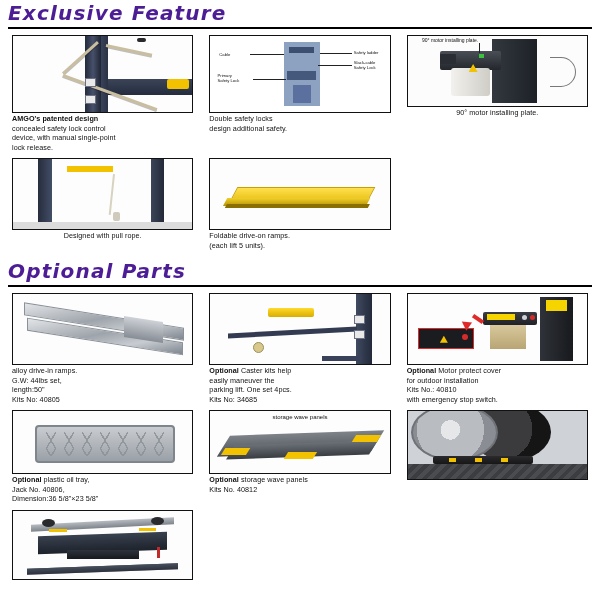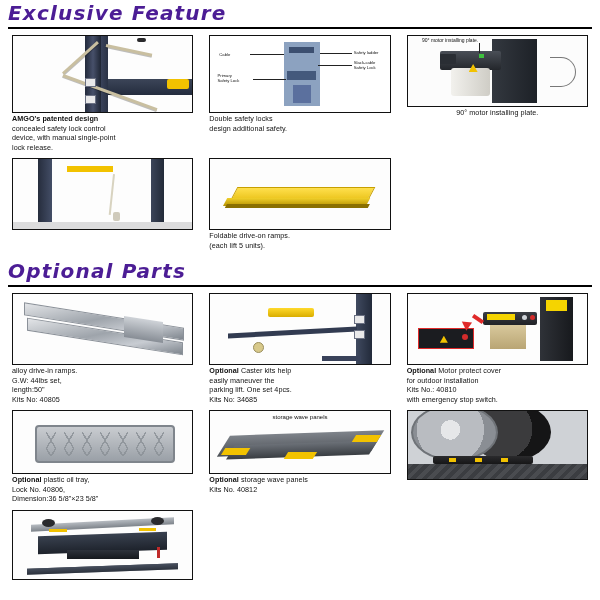--- a/index.html
+++ b/index.html
@@ -446,20 +446,23 @@
       <div class="photo" style="height:72px">
         <div class="sky"></div>
         <div class="p5-postL"></div>
         <div class="p5-postR"></div>
         <div class="p5-carriage"></div>
         <div style="position:absolute; left:30%; top:10%; width:26%; height:8%; background:#f2c200"></div>
         <div class="p5-rope"></div>
         <div class="p5-handle"></div>
         <div style="position:absolute; left:0; bottom:0; width:100%; height:10%; background:#dcdcdd"></div>
       </div>
+      <div class="cap" style="text-align:center">
+        <span class="line">Designed with pull rope.</span>
+      </div>
     </div>
 
     <div class="cell">
       <div class="photo" style="height:72px">
         <div class="sky"></div>
         <div class="p6-ramp"></div>
         <div class="p6-ramp2"></div>
         <div class="p6-edge"></div>
       </div>
       <div class="cap">
@@ -537,21 +540,21 @@
     </div>
 
     <div class="cell">
       <div class="photo" style="height:64px">
         <div class="sky"></div>
         <div class="o4-tray"></div>
       </div>
       <div class="cap">
         <span class="line"><b>Optional</b>
           <span>plastic oil tray,</span></span>
-        <span class="line">Lock No. 40806,</span>
+        <span class="line">Jack No. 40806,</span>
         <span class="line">Dimension:36 5/8"×23 5/8"</span>
       </div>
     </div>
 
 
     <div class="cell">
       <div class="photo" style="height:64px">
         <div class="sky"></div>
         <div class="o6-lbl">storage wave panels</div>
         <div class="o6-deck"></div>

